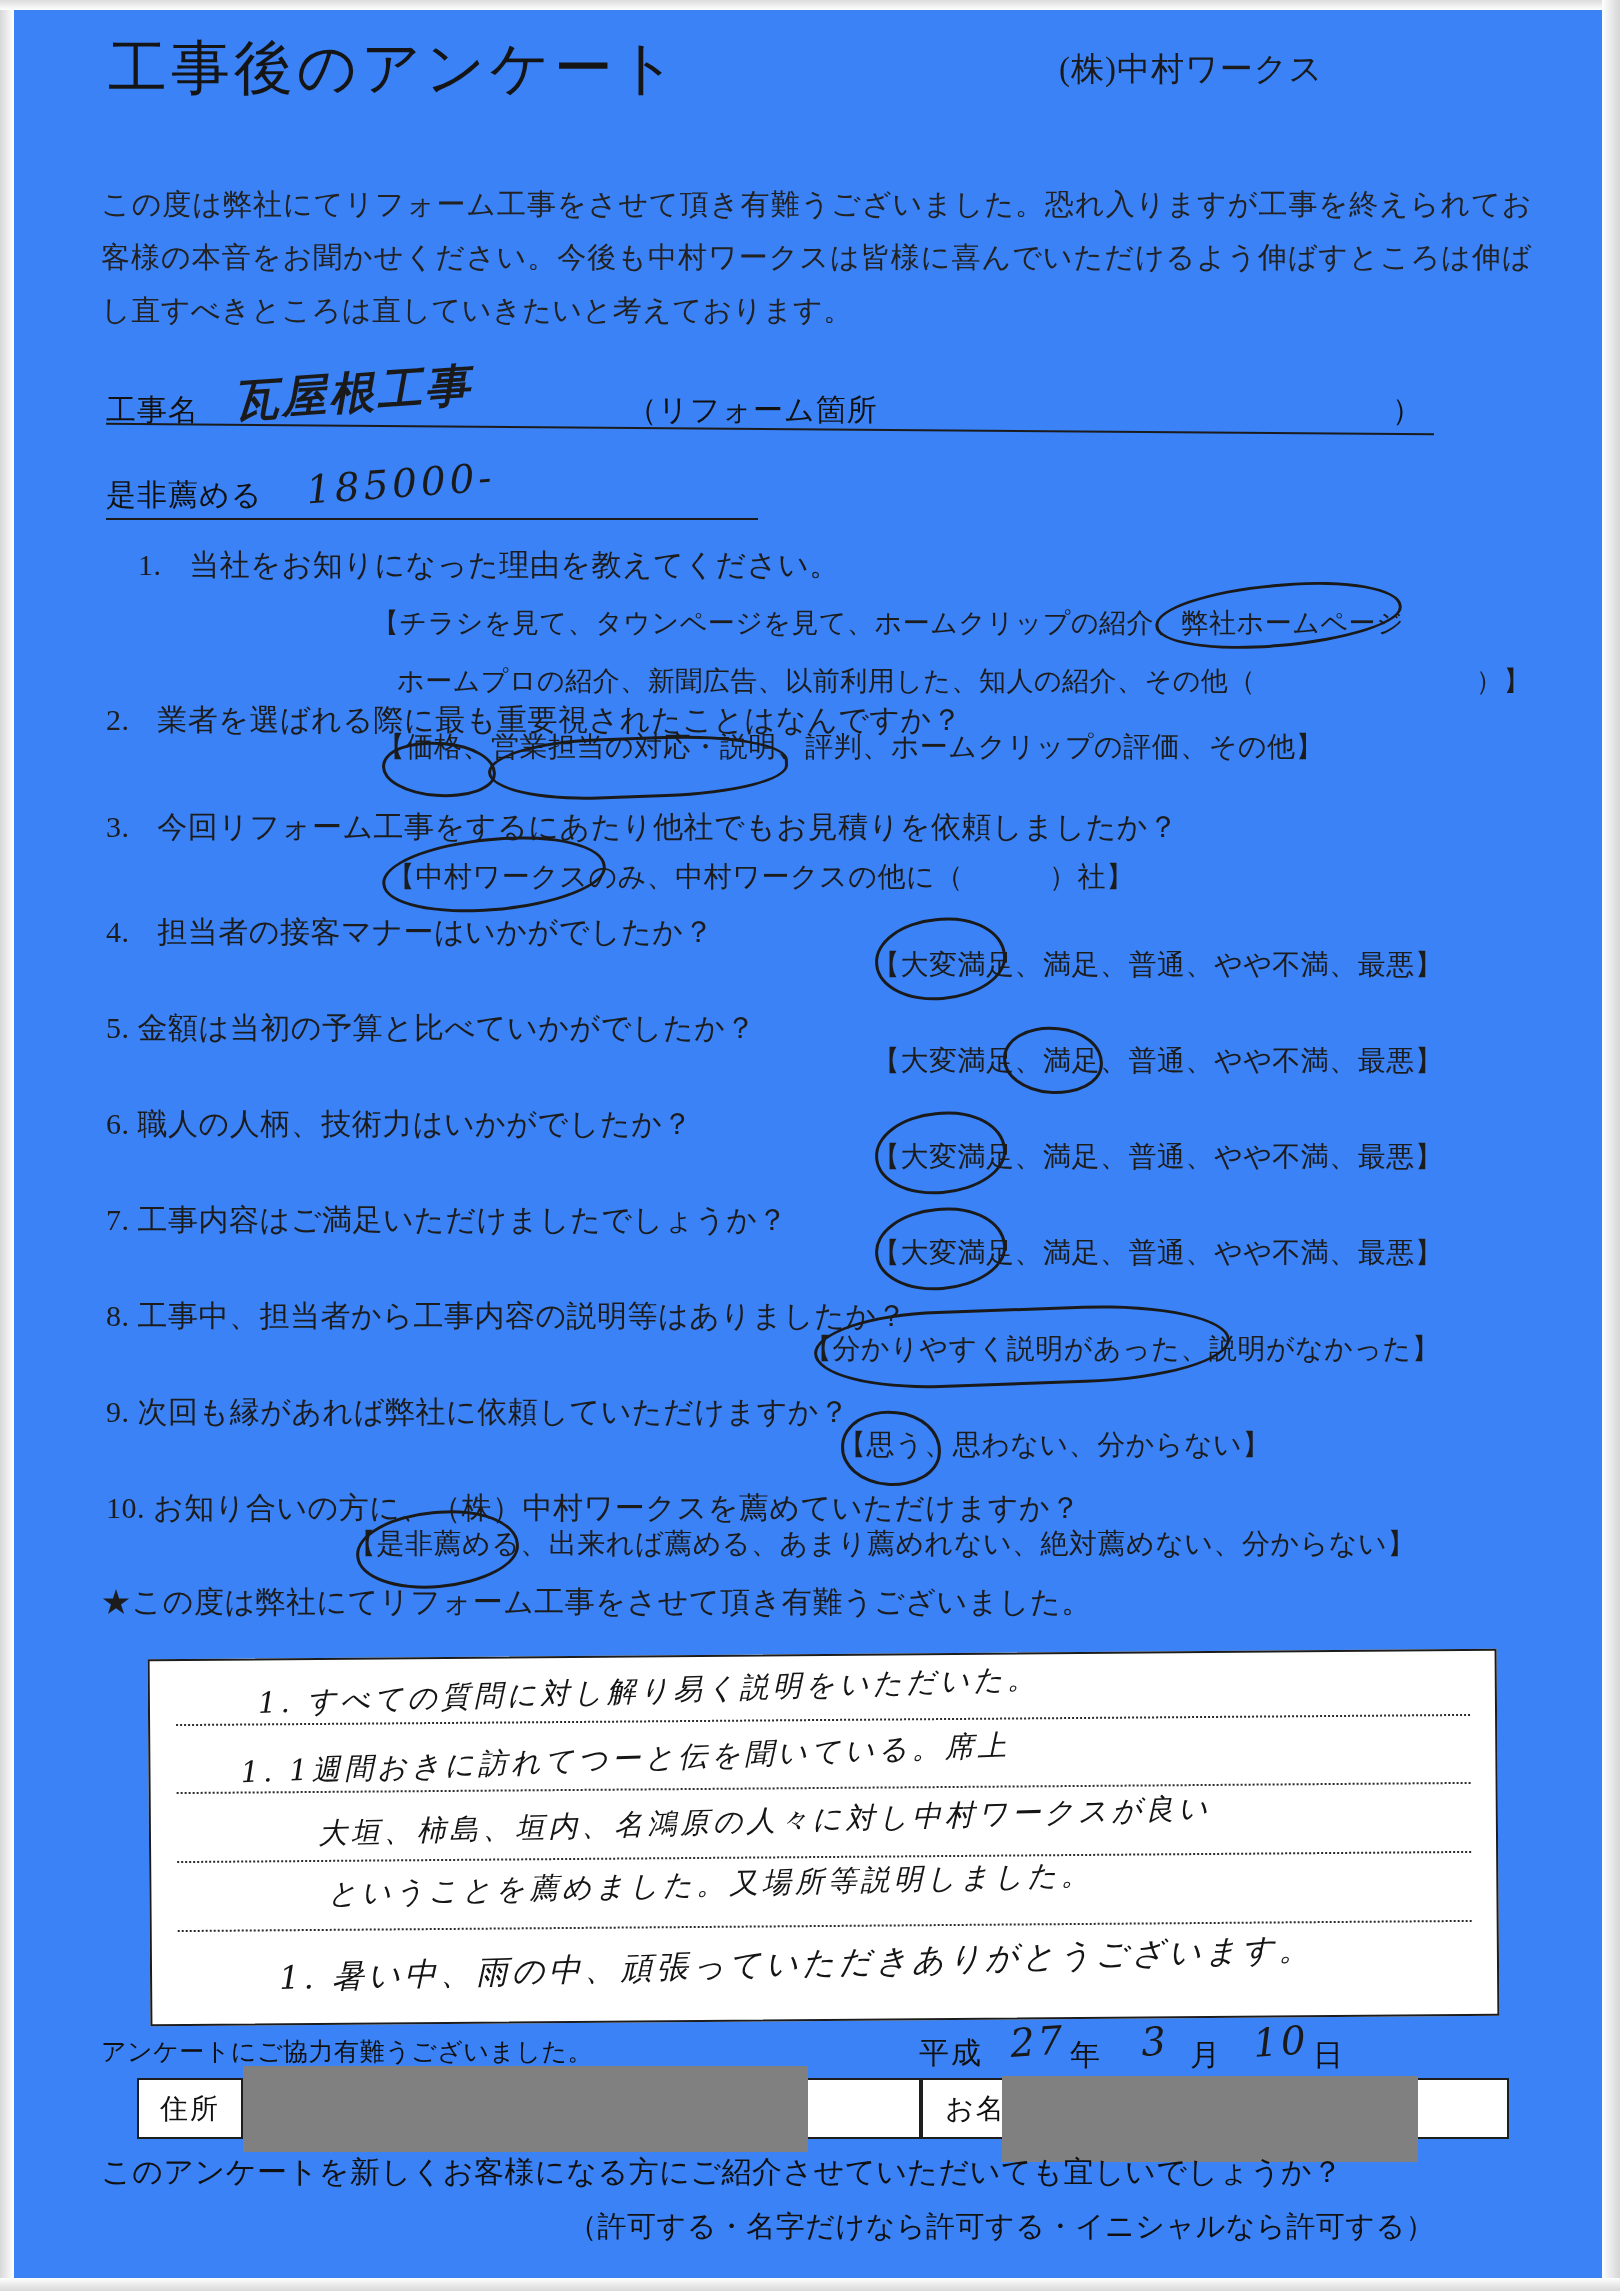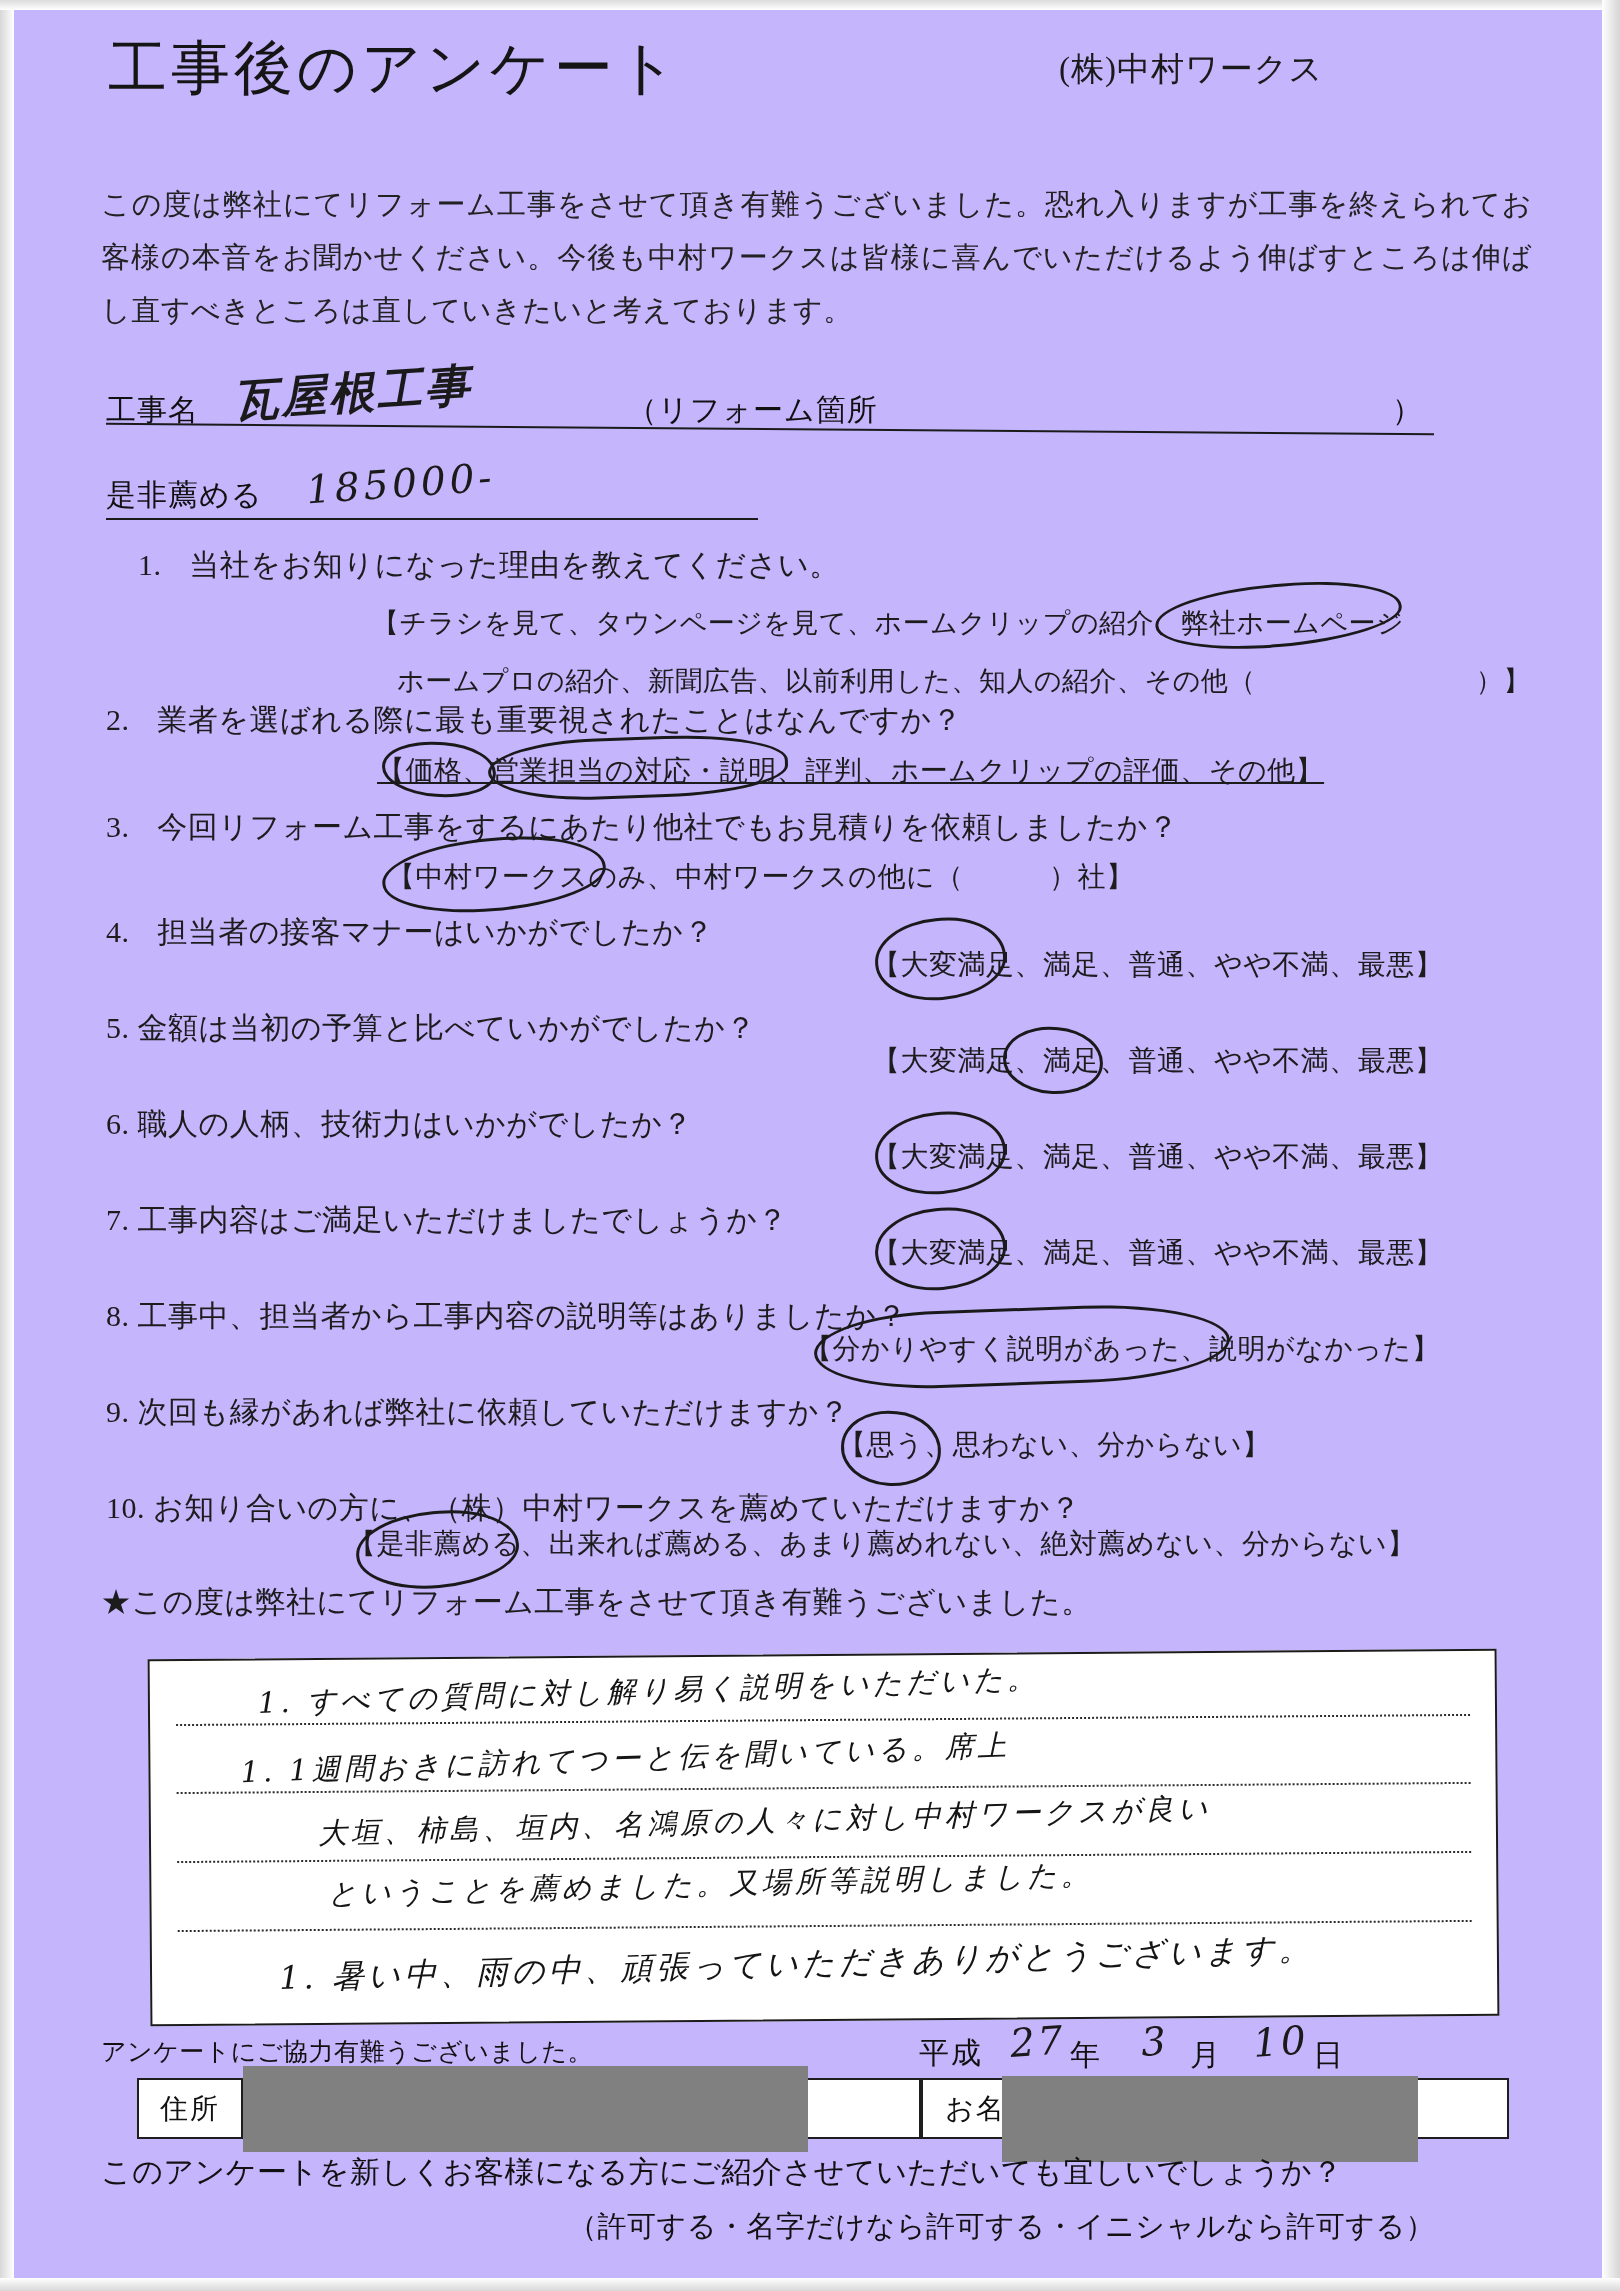--- a/index.html
+++ b/index.html
@@ -8,21 +8,21 @@
     background: #ffffff;
   }
   body {
     font-family: "Liberation Serif", "DejaVu Serif", serif;
     color: #111111;
   }
   #page {
     position: relative;
     width: 1620px;
     height: 2292px;
-    background: #c4b5fd;
+    background: #3b82f6;
     overflow: hidden;
   }
   
   .scan-edge-left {
     position: absolute; left: 0; top: 0; width: 13.7px; height: 2292px;
     background: linear-gradient(to right, #d8d8d8, #ffffff);
   }
   .scan-edge-top {
     position: absolute; left: 0; top: 0; width: 1620px; height: 9.8px;
     background: linear-gradient(to bottom, #dcdcdc, #ffffff);
@@ -196,21 +196,21 @@
   </div>
   <div class="abs opts-sm" style="left:372px; top:605px;">【チラシを見て、タウンページを見て、ホームクリップの紹介、弊社ホームページ</div>
   <div class="abs opts-sm" style="left:397px; top:655px;margin-top:8px;">ホームプロの紹介、新聞広告、以前利用した、知人の紹介、その他（　　　　　　　　）】</div>
   <div class="circle tilt1" style="left:1155px; top:584px; width:241px; height:57px;"></div>
 
   <div class="abs q" style="left:106px; top:700px;">
     <span>2.</span>
     <span style="display:inline-block;width:11.8px;"></span>
     <span>業者を選ばれる際に最も重要視されたことはなんですか？</span>
   </div>
-  <div class="abs opts" style="left:377px; top:752px;text-decoration:underline;">【価格、営業担当の対応・説明、評判、ホームクリップの評価、その他】</div>
+  <div class="abs opts" style="left:377px; top:728px;">【価格、営業担当の対応・説明、評判、ホームクリップの評価、その他】</div>
   <div class="circle tilt2" style="left:382px; top:742px; width:108px; height:49px;"></div>
   <div class="circle tilt3" style="left:488px; top:737px; width:294px; height:55px; border-radius:40% 45% 45% 40% / 55% 50% 50% 55%;"></div>
 
   <div class="abs q" style="left:106px; top:807px;">
     <span>3.</span>
     <span style="display:inline-block;width:11.8px;"></span>
     <span>今回リフォーム工事をするにあたり他社でもお見積りを依頼しましたか？</span>
   </div>
   <div class="abs opts" style="left:387px; top:858px;">【中村ワークスのみ、中村ワークスの他に（　　　）社】</div>
   <div class="circle tilt1" style="left:382px; top:838px; width:218px; height:67px;"></div>

